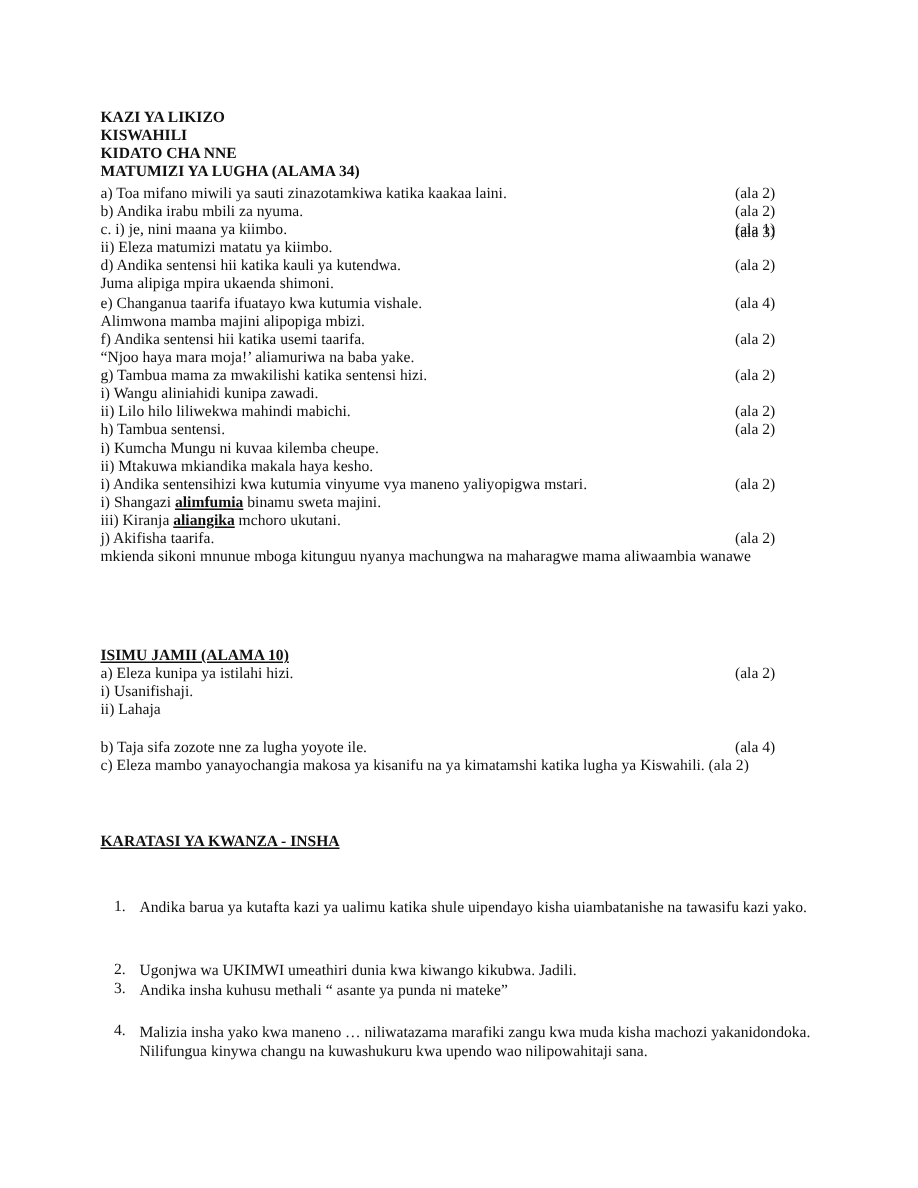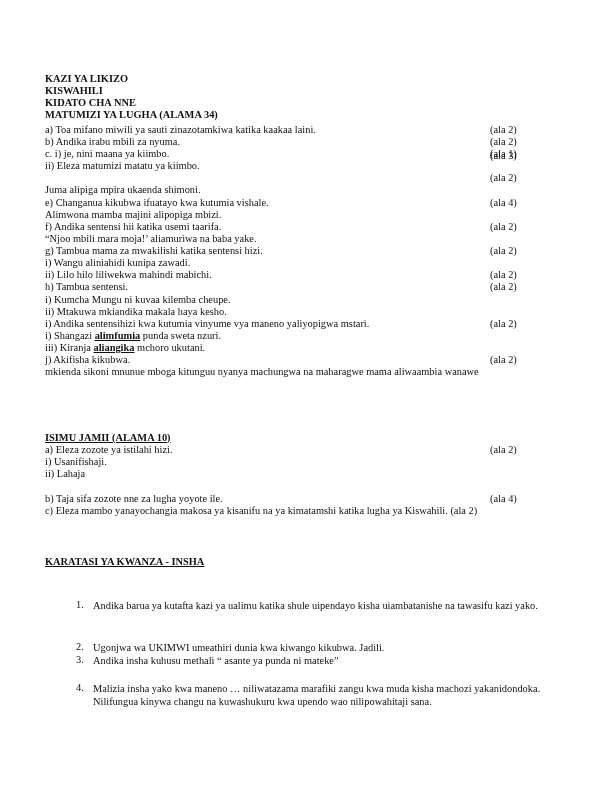--- a/index.html
+++ b/index.html
@@ -1,19 +1,19 @@
 <!DOCTYPE html>
 <html><head>
 <meta charset="utf-8">
 <style>
   html, body { margin:0; padding:0; background:#ffffff; }
   body { width:612px; height:792px; position:relative; overflow:hidden;
          font-family:"Liberation Serif", "DejaVu Serif", serif; color:#111; }
   .page { position:absolute; left:0; top:0; width:612px; height:792px; }
-  .line { position:absolute; left:45px; font-size:10.4px; line-height:12px; white-space:nowrap; }
+  .line { position:absolute; left:67px; font-size:10.4px; line-height:12px; white-space:nowrap; }
   .bold { font-weight:bold; }
   .ul { text-decoration:underline;font-weight:bold; }
   .mark { position:absolute; left:490px; font-size:10.4px; line-height:12px; white-space:nowrap; }
   .num { position:absolute; left:76px; font-size:10.4px; line-height:12px; }
   .itext { position:absolute; left:93px; font-size:10.4px; line-height:13px; width:460px; }
 </style>
 </head>
 <body>
 
 <div class="page">
@@ -28,53 +28,54 @@
 
   <div class="line" style="top:136px">b) Andika irabu mbili za nyuma.</div>
   <div class="mark" style="top:136px">(ala 2)</div>
 
   <div class="line" style="top:148px">c. i) je, nini maana ya kiimbo.</div>
   <div class="mark" style="top:148px">(ala 1)</div>
 
   <div class="line" style="top:160px">ii) Eleza matumizi matatu ya kiimbo.</div>
   <div class="mark" style="top:150px">(ala 3)</div>
 
+  <div class="line" style="top:172px">d) Andika sentensi hii katika kauli ya kutendwa.</div>
   <div class="mark" style="top:172px">(ala 2)</div>
   <div class="line" style="top:184px">Juma alipiga mpira ukaenda shimoni.</div>
 
-  <div class="line" style="top:197px">e) Changanua kikubwa ifuatayo kwa kutumia vishale.</div>
+  <div class="line" style="top:197px">e) Changanua taarifa ifuatayo kwa kutumia vishale.</div>
   <div class="mark" style="top:197px">(ala 4)</div>
   <div class="line" style="top:209px">Alimwona mamba majini alipopiga mbizi.</div>
 
   <div class="line" style="top:221px">f) Andika sentensi hii katika usemi taarifa.</div>
   <div class="mark" style="top:221px">(ala 2)</div>
-  <div class="line" style="top:233px">“Njoo mbili mara moja!’ aliamuriwa na baba yake.</div>
+  <div class="line" style="top:233px">“Njoo haya mara moja!’ aliamuriwa na baba yake.</div>
 
   <div class="line" style="top:245px">g) Tambua mama za mwakilishi katika sentensi hizi.</div>
   <div class="mark" style="top:245px">(ala 2)</div>
   <div class="line" style="top:257px">i) Wangu aliniahidi kunipa zawadi.</div>
   <div class="line" style="top:269px">ii) Lilo hilo liliwekwa mahindi mabichi.</div>
   <div class="mark" style="top:269px">(ala 2)</div>
 
   <div class="line" style="top:281px">h) Tambua sentensi.</div>
   <div class="mark" style="top:281px">(ala 2)</div>
   <div class="line" style="top:294px">i) Kumcha Mungu ni kuvaa kilemba cheupe.</div>
   <div class="line" style="top:318px">i) Andika sentensihizi kwa kutumia vinyume vya maneno yaliyopigwa mstari.</div>
 
   <div class="line" style="top:306px">ii) Mtakuwa  mkiandika makala haya kesho.</div>
   <div class="mark" style="top:318px">(ala 2)</div>
-  <div class="line" style="top:330px"><span>i) Shangazi </span><span class="ul">alimfumia</span><span> punda sweta nzuri.</span></div>
+  <div class="line" style="top:330px"><span>i) Shangazi </span><span class="ul">alimfumia</span><span> binamu sweta majini.</span></div>
   <div class="line" style="top:342px"><span>iii) Kiranja </span><span class="ul">aliangika</span><span> mchoro ukutani.</span></div>
 
-  <div class="line" style="top:354px">j) Akifisha kikubwa.</div>
+  <div class="line" style="top:354px">j) Akifisha taarifa.</div>
   <div class="mark" style="top:354px">(ala 2)</div>
   <div class="line" style="top:366px">mkienda sikoni mnunue mboga kitunguu nyanya machungwa na maharagwe mama aliwaambia wanawe</div>
 
   <div class="line bold ul" style="top:432px">ISIMU JAMII (ALAMA 10)</div>
-  <div class="line" style="top:444px">a) Eleza zozote ya istilahi hizi.</div>
+  <div class="line" style="top:444px">a) Eleza kunipa ya istilahi hizi.</div>
   <div class="mark" style="top:444px">(ala 2)</div>
   <div class="line" style="top:456px">i) Usanifishaji.</div>
   <div class="line" style="top:468px">ii) Lahaja</div>
 
   <div class="line" style="top:493px">b) Taja sifa zozote nne za lugha yoyote ile.</div>
   <div class="mark" style="top:493px">(ala 4)</div>
   <div class="line" style="top:505px">c) Eleza mambo yanayochangia makosa ya kisanifu na ya kimatamshi katika lugha ya Kiswahili. (ala 2)</div>
 
   <div class="line bold ul" style="top:556px">KARATASI YA KWANZA - INSHA</div>
 

